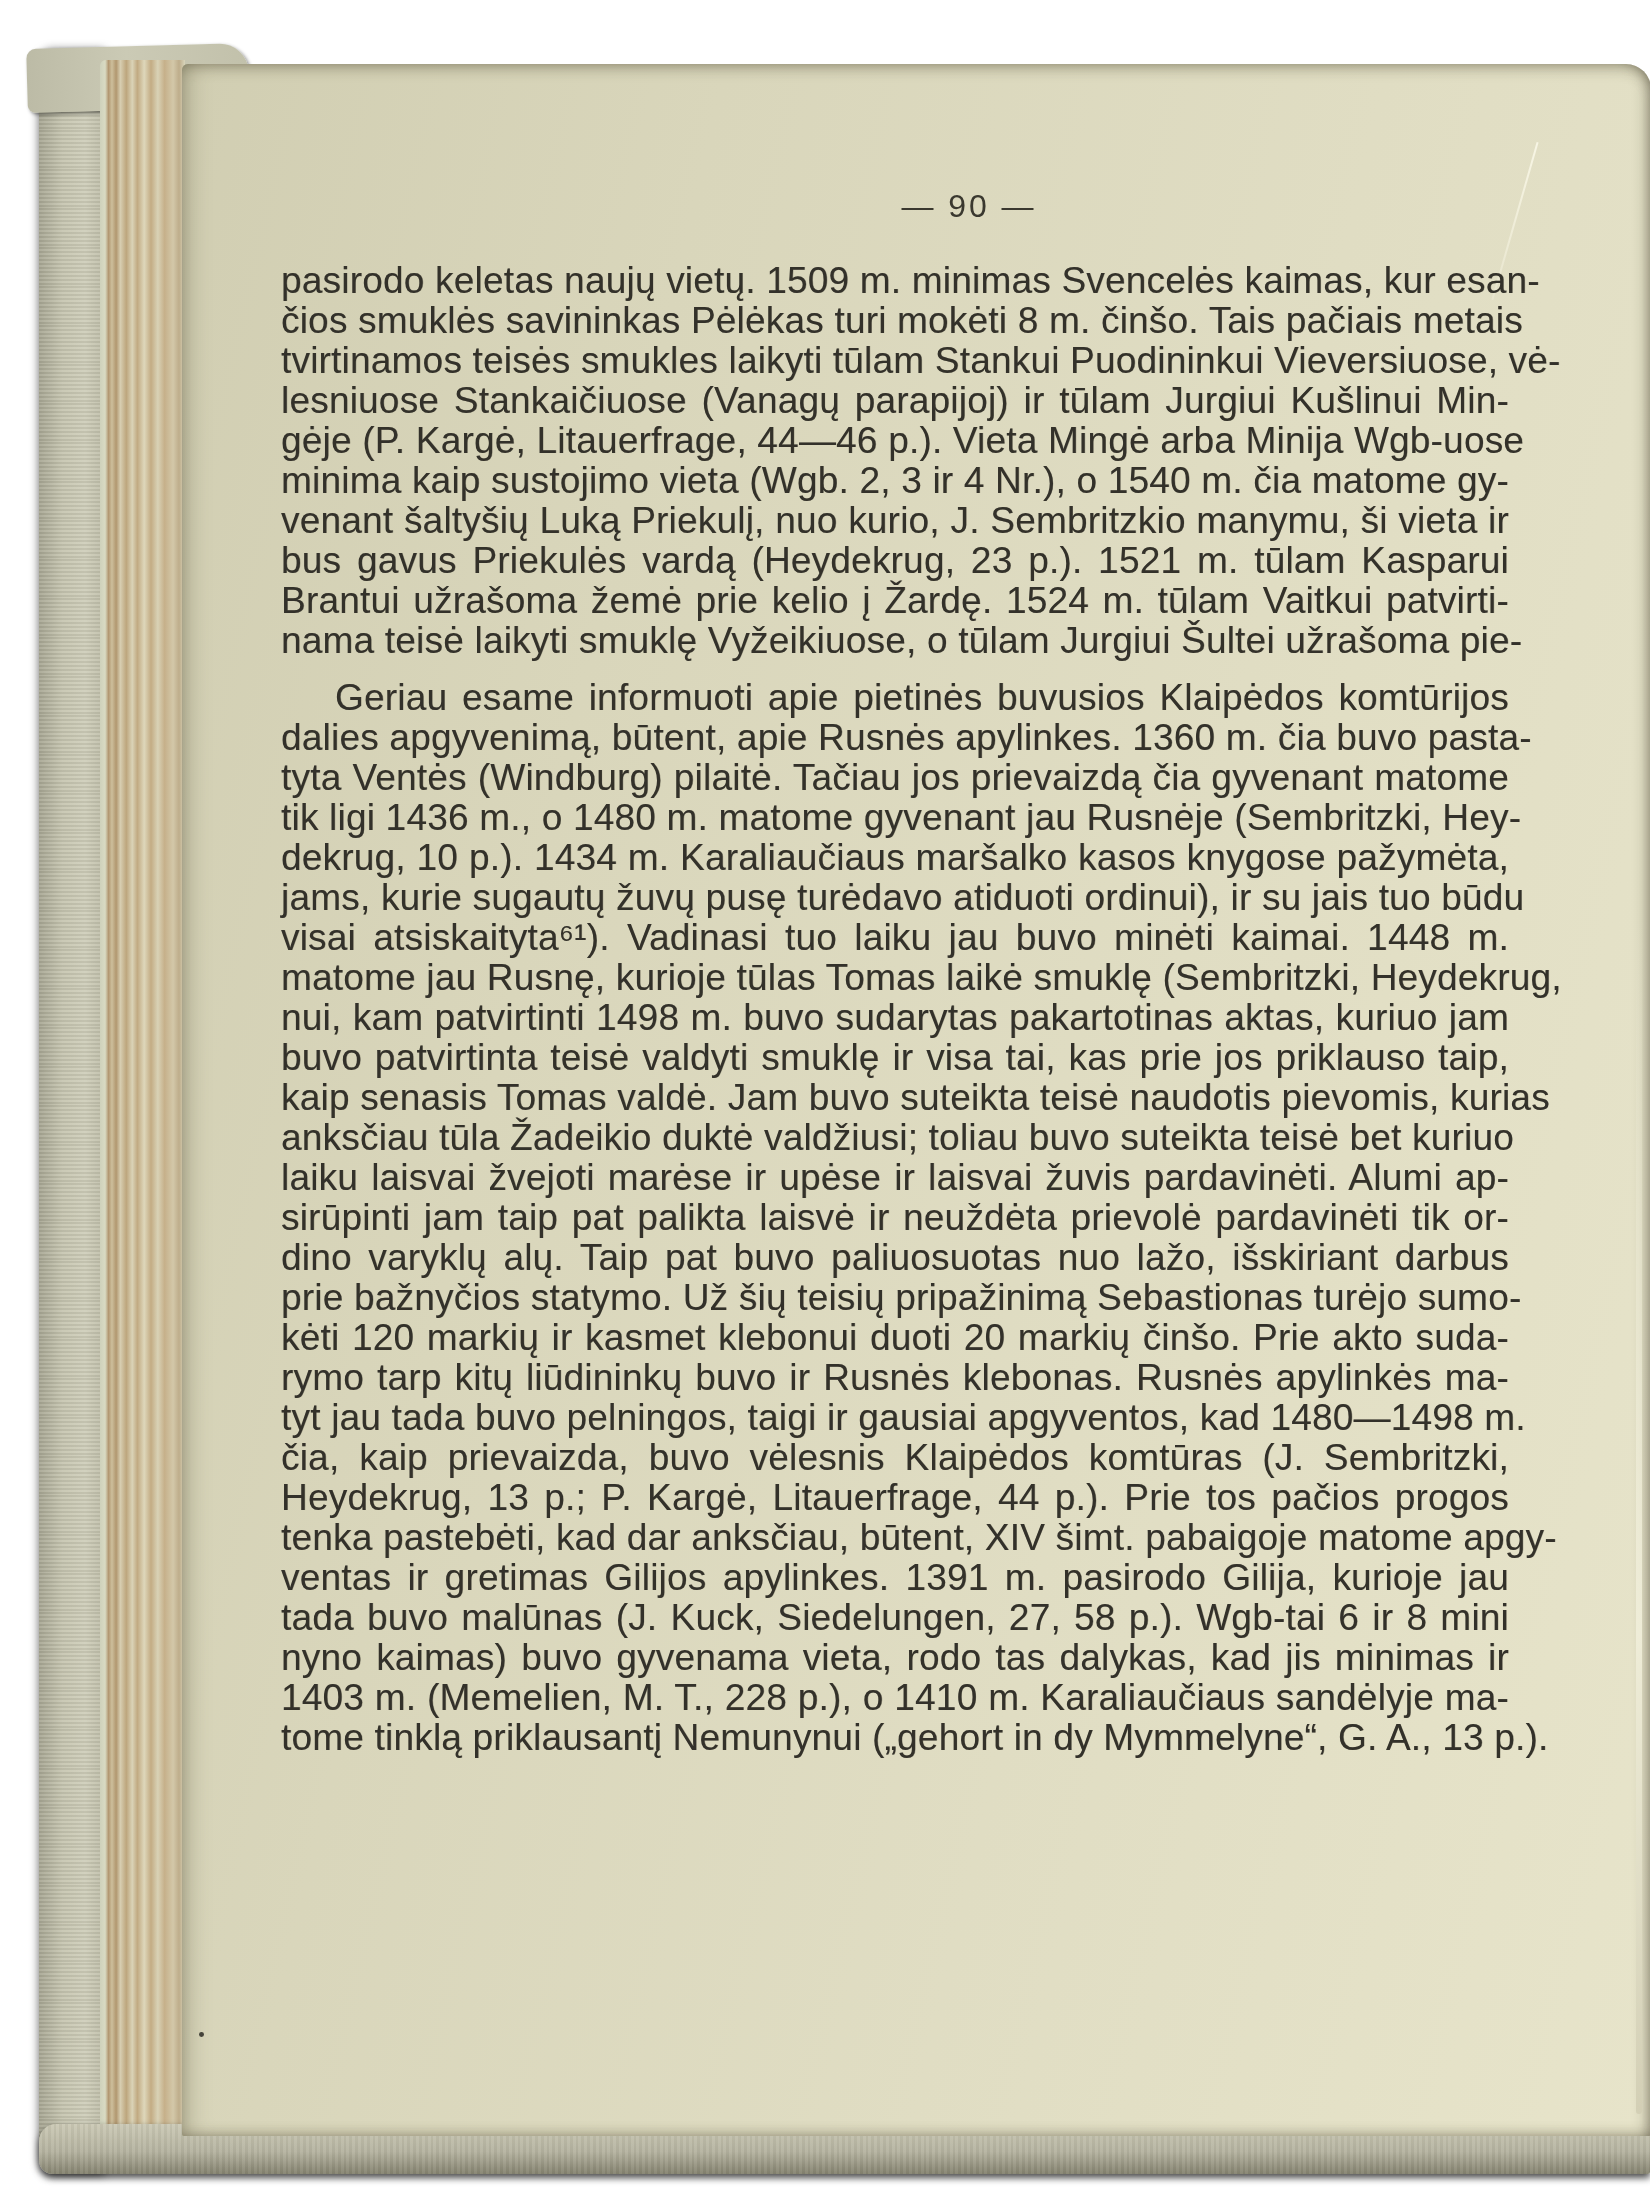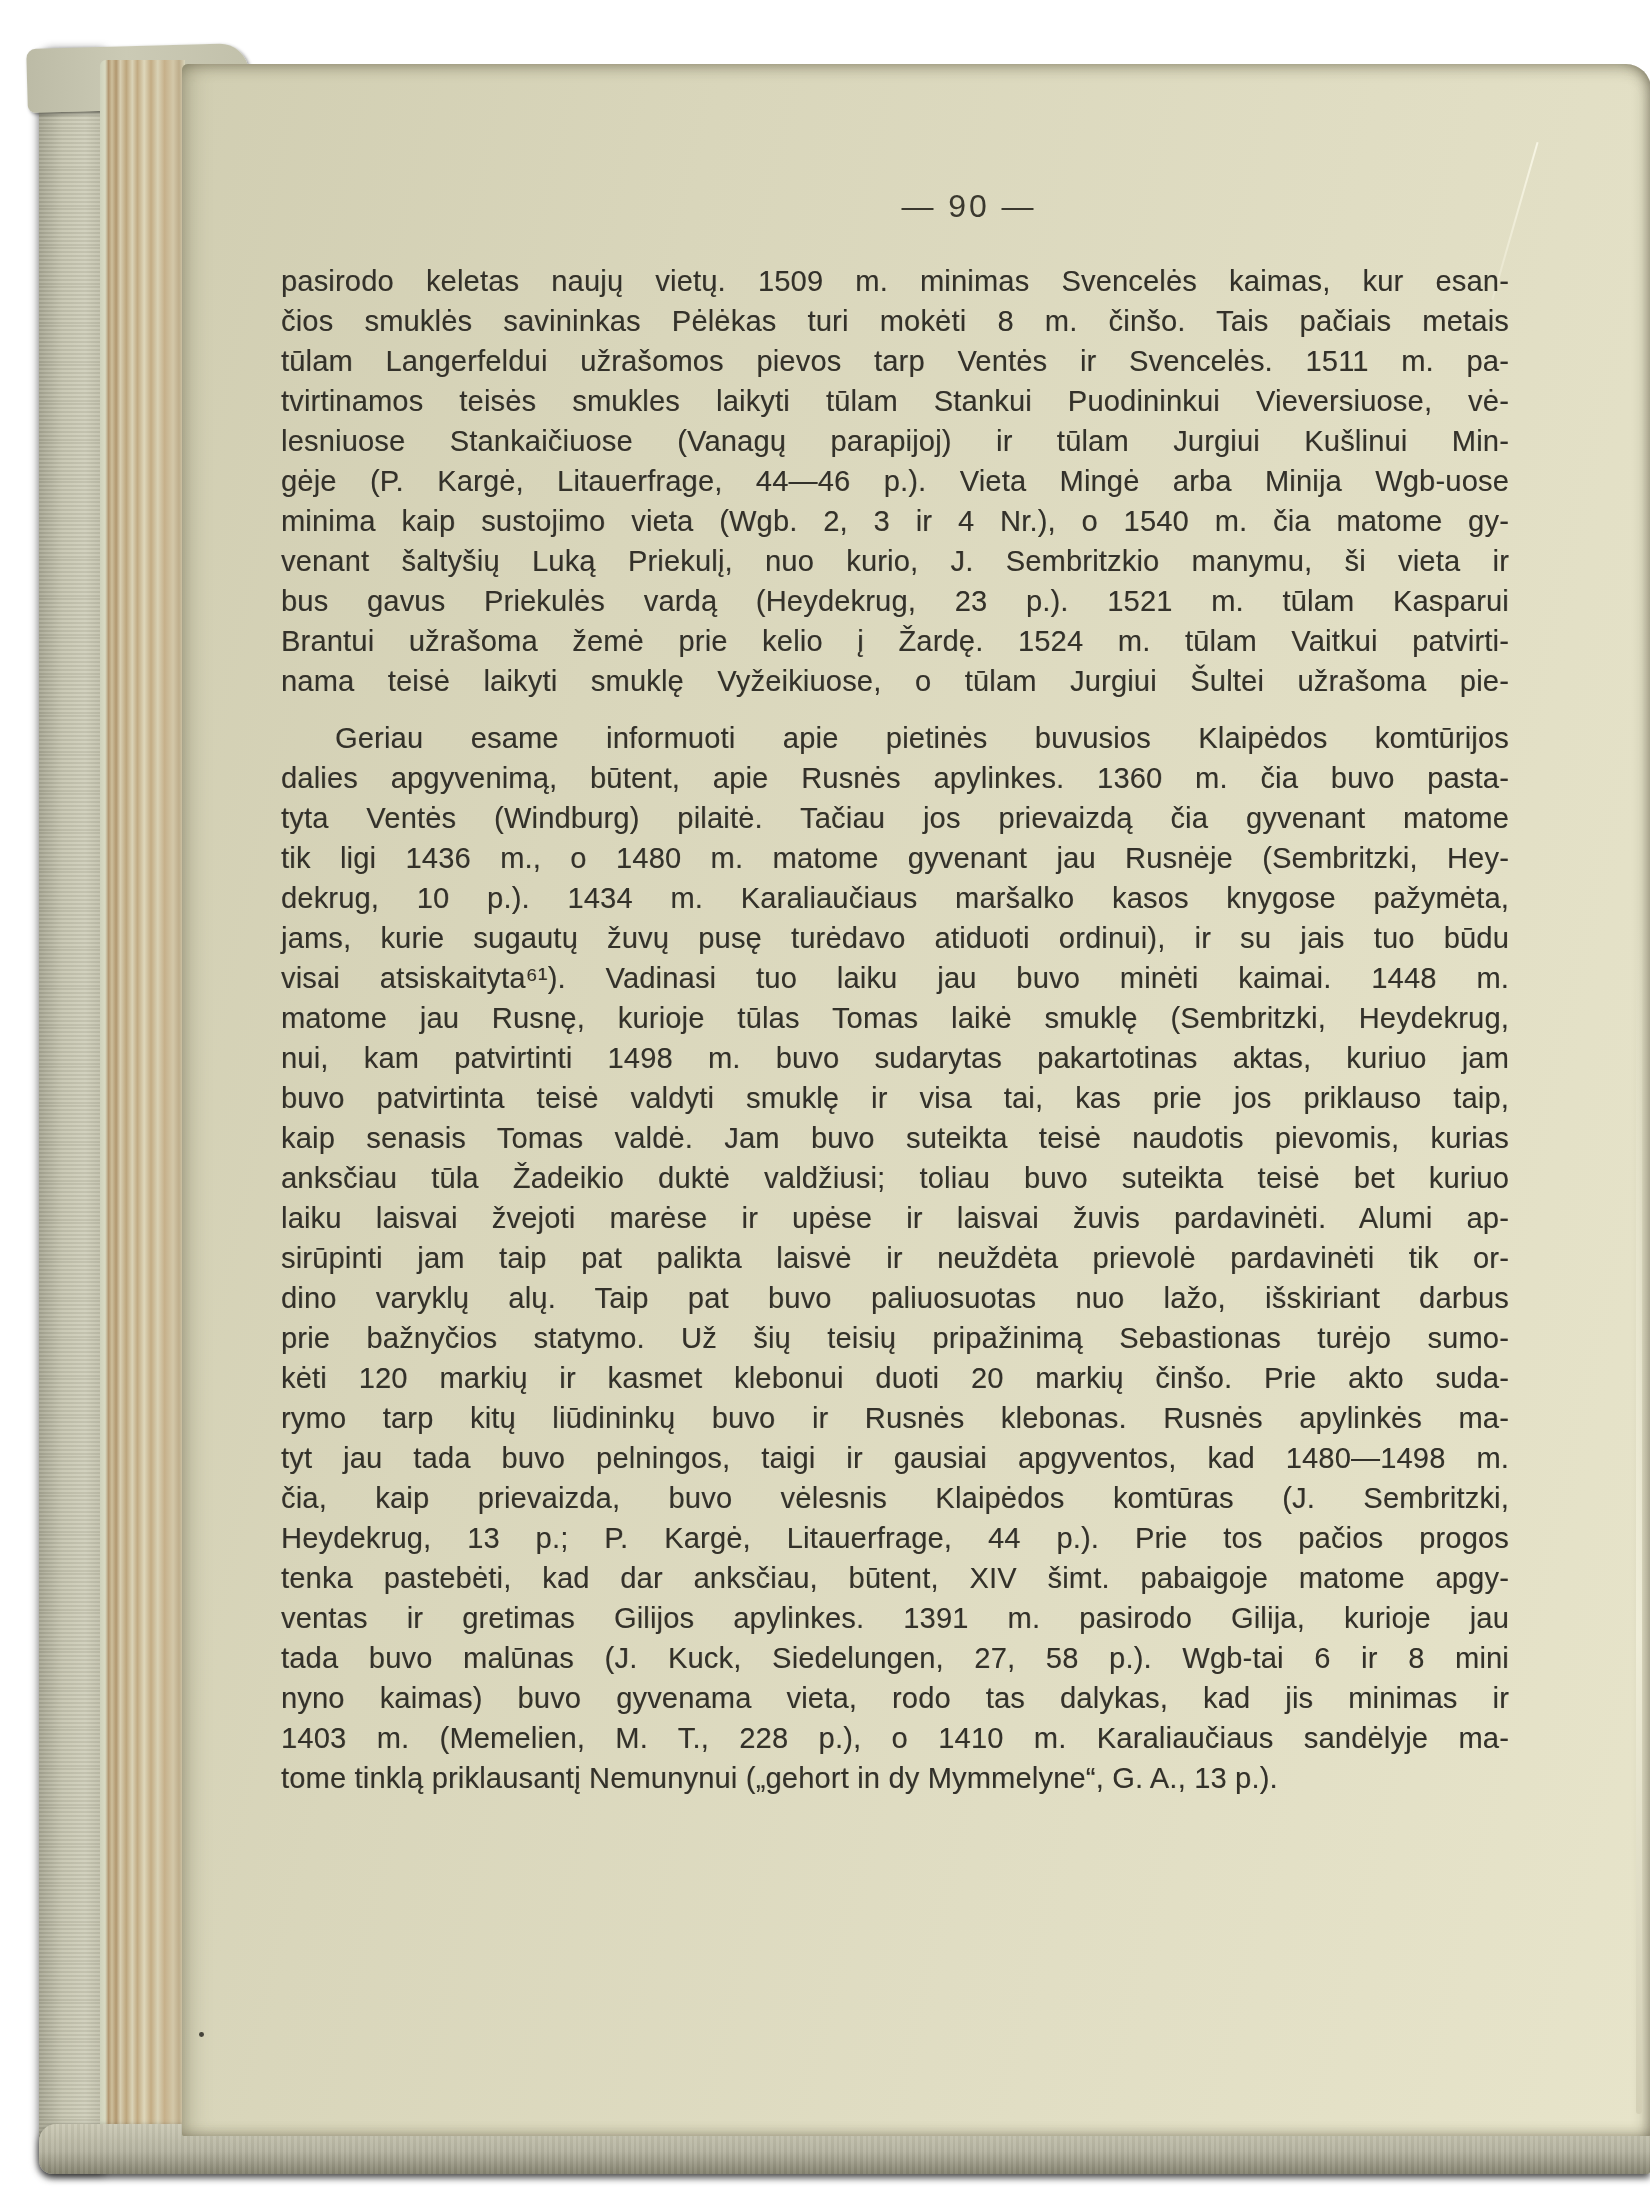--- a/index.html
+++ b/index.html
@@ -103,21 +103,21 @@
     text-align: center;
     font-size: 32px;
     letter-spacing: 2.9px;
     color: #3a382f;
   }
   .text-block {
     position: absolute;
     left: 99px; top: 197px;
     width: 1228px;
     color: #33312a;
-    font-size: 29px;
+    font-size: 37px;
     letter-spacing: 0.2px;
     text-shadow: 0.4px 0.4px 0.6px rgba(52,48,38,0.35);
   }
   .line {
     height: 40px;
     line-height: 40px;
     white-space: nowrap;
     text-align: justify;
     text-align-last: justify;
     overflow: visible;
@@ -134,21 +134,20 @@
   <div class="page-stack"></div>
   <div class="cover-bottom"></div>
 
   <div class="page">
     <div class="scratch-mark" style="left:1332px;"></div>
     <div class="dust-speck" style="left:17.4px; top:1968px;"></div>
     <div class="page-number">— 90 —</div>
     <div class="text-block">
         <div class="line">pasirodo keletas naujų vietų. 1509 m. minimas Svencelės kaimas, kur esan-</div>
         <div class="line">čios smuklės savininkas Pėlėkas turi mokėti 8 m. činšo. Tais pačiais metais</div>
-        <div class="line">tūlam Langerfeldui užrašomos pievos tarp Ventės ir Svencelės. 1511 m. pa-</div>
         <div class="line">tvirtinamos teisės smukles laikyti tūlam Stankui Puodininkui Vieversiuose, vė-</div>
         <div class="line">lesniuose Stankaičiuose (Vanagų parapijoj) ir tūlam Jurgiui Kušlinui Min-</div>
         <div class="line">gėje (P. Kargė, Litauerfrage, 44—46 p.). Vieta Mingė arba Minija Wgb-uose</div>
         <div class="line">minima kaip sustojimo vieta (Wgb. 2, 3 ir 4 Nr.), o 1540 m. čia matome gy-</div>
         <div class="line">venant šaltyšių Luką Priekulį, nuo kurio, J. Sembritzkio manymu, ši vieta ir</div>
         <div class="line">bus gavus Priekulės vardą (Heydekrug, 23 p.). 1521 m. tūlam Kasparui</div>
         <div class="line">Brantui užrašoma žemė prie kelio į Žardę. 1524 m. tūlam Vaitkui patvirti-</div>
         <div class="line">nama teisė laikyti smuklę Vyžeikiuose, o tūlam Jurgiui Šultei užrašoma pie-</div>
         <div class="line indent">Geriau esame informuoti apie pietinės buvusios Klaipėdos komtūrijos</div>
         <div class="line">dalies apgyvenimą, būtent, apie Rusnės apylinkes. 1360 m. čia buvo pasta-</div>

